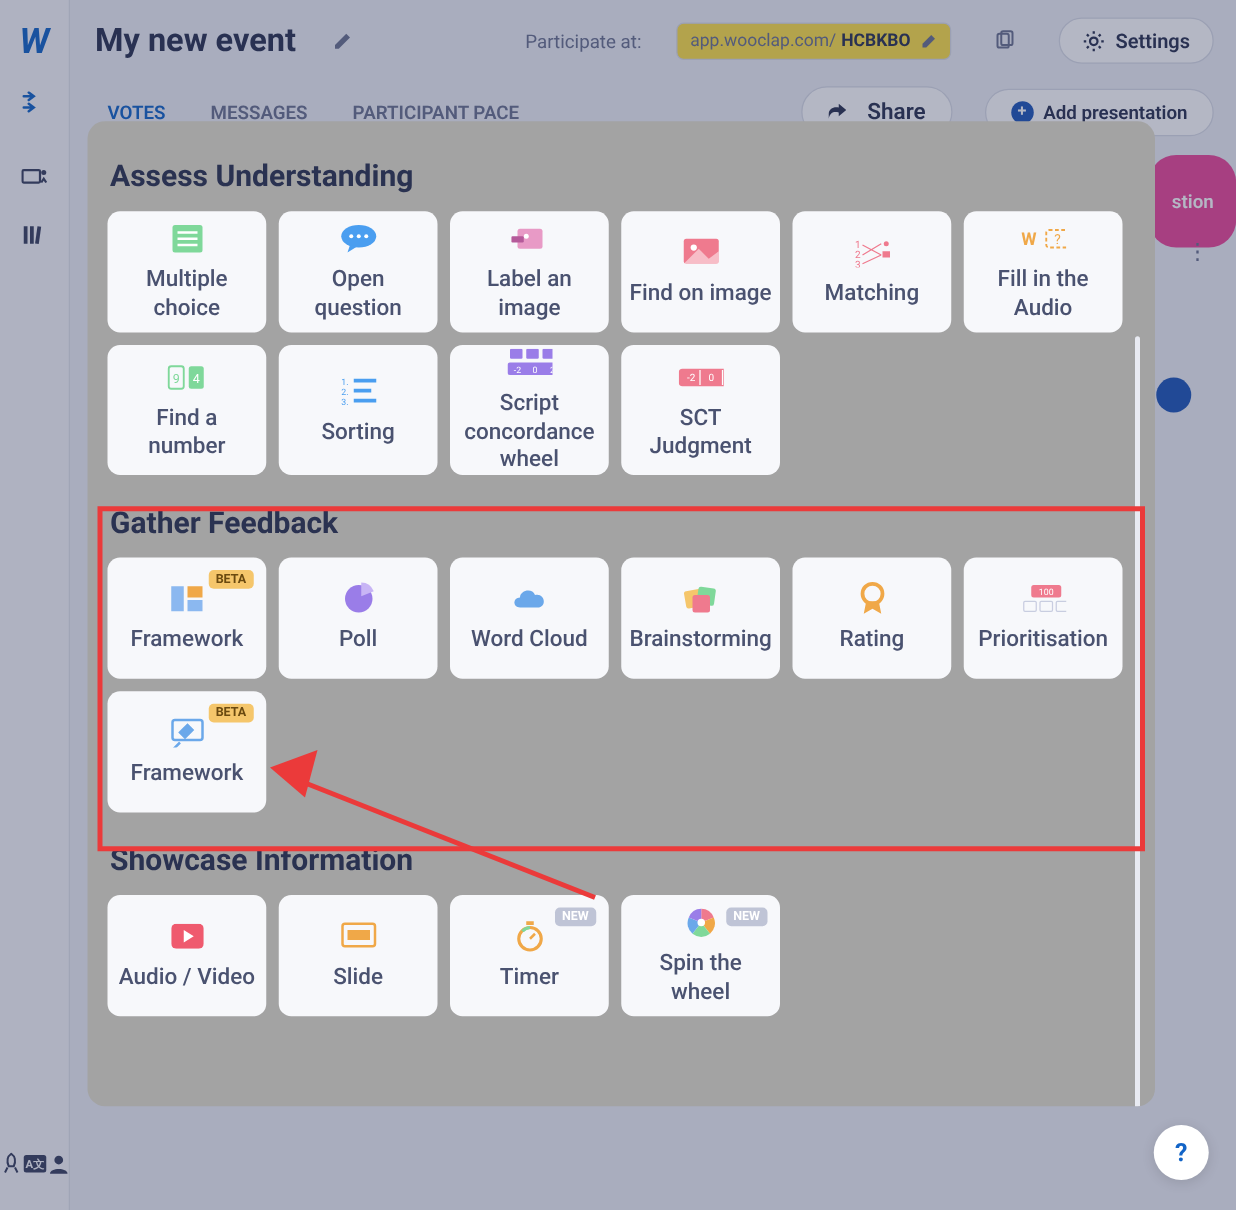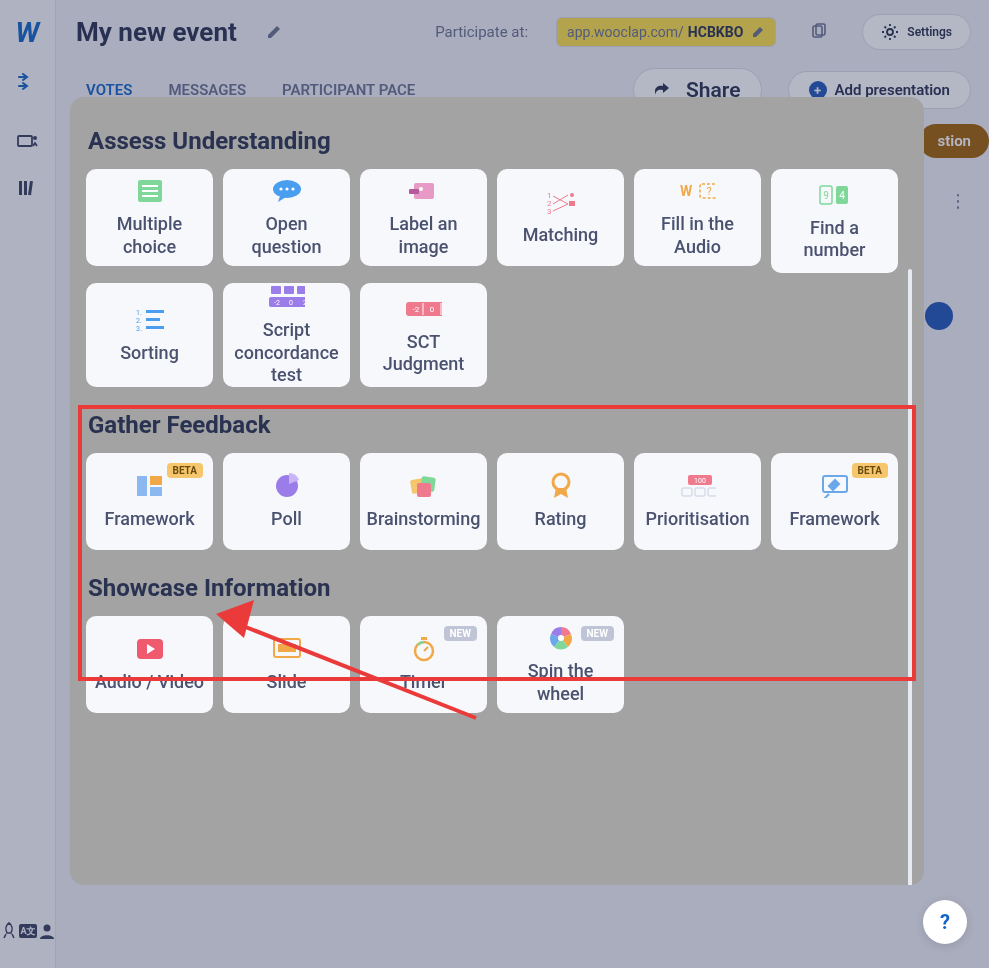--- a/index.html
+++ b/index.html
@@ -13,31 +13,31 @@
 .sidebar .bottom .sicon { margin: 10px 0; }
 
 .topbar { position: absolute; left: 56px; top: 0; right: 0; padding: 14px 18px 0 20px; }
 .row1 { display: flex; align-items: center; gap: 28px; }
 .title { font-size: 26px; font-weight: 700; color: #2a3251; }
 .edit-ic { color: #6b7290; cursor: pointer; }
 .part-label { margin-left: auto; color: #6b7290; font-size: 15px; }
 .part-url { background: #fde047; border: 1px solid #d9dce6; border-radius: 6px; padding: 6px 10px; font-size: 14px; color: #6b7290; display: flex; align-items: center; gap: 4px; }
 .part-url b { color: #2a3251; font-weight: 700; }
 .copy-ic { color: #6b7290; padding: 6px; cursor: pointer; }
-.settings-btn { background: #fff; border: 1px solid #d9dce6; border-radius: 20px; padding: 8px 18px; display: flex; align-items: center; gap: 8px; font-weight: 600; color: #2a3251; font-size: 12px; cursor: pointer; }
+.settings-btn { background: #fff; border: 1px solid #d9dce6; border-radius: 20px; padding: 8px 18px; display: flex; align-items: center; gap: 8px; font-weight: 600; color: #2a3251; font-size: 16px; cursor: pointer; }
 
 .row2 { display: flex; align-items: center; gap: 26px; margin-top: 18px; }
 .tab { font-size: 15px; font-weight: 600; color: #6b7290; cursor: pointer; margin-left: 10px; }
 .tab.active { color: #1264c7; }
 .spacer { flex: 1; }
-.share-btn { background: #fff; border: 1px solid #d9dce6; border-radius: 22px; padding: 9px 20px; display: flex; align-items: center; gap: 16px; font-weight: 600; color: #2a3251; font-size: 21px; cursor: pointer; }
+.share-btn { background: #fff; border: 1px solid #d9dce6; border-radius: 22px; padding: 9px 20px; display: flex; align-items: center; gap: 16px; font-weight: 600; color: #2a3251; font-size: 18px; cursor: pointer; }
 .addpres-btn { background: #fff; border: 1px solid #d9dce6; border-radius: 22px; padding: 9px 20px; display: flex; align-items: center; gap: 8px; font-weight: 600; color: #2a3251; font-size: 15px; cursor: pointer; }
 .plus-c { width: 18px; height: 18px; border-radius: 50%; background: #1e56b8; color: #fff; display: inline-flex; align-items: center; justify-content: center; font-size: 13px; line-height: 1; }
 
-.bg-btn-slice { position: absolute; right: 0; top: 124px; background: #a16207; color: #fff; font-weight: 600; border-radius: 22px; padding: 8px 18px; font-size: 15px; }
+.bg-btn-slice { position: absolute; right: 0; top: 124px; background: #ec4899; color: #fff; font-weight: 600; border-radius: 22px; padding: 28px 18px; font-size: 15px; }
 .dots { position: absolute; right: 20px; top: 190px; color: #6b7290; font-size: 18px; letter-spacing: 2px; }
 .fab2 { position: absolute; right: 36px; top: 302px; width: 28px; height: 28px; border-radius: 50%; background: #1e56b8; }
 
 .overlay { position: absolute; left: 0; top: 0; width: 989px; height: 968px; background: rgba(40,50,85,0.35); }
 
 .modal { position: absolute; left: 70px; top: 97px; width: 854px; height: 788px; background: #a3a3a3; border-radius: 14px; padding: 28px 24px 24px 16px; overflow: hidden; }
 .modal .scroll-edge { position: absolute; right: 12px; top: 172px; width: 4px; height: 700px; background: #e8eaf2; border-radius: 2px; }
 
 .sect-title { font-size: 24px; font-weight: 700; color: #2a3251; margin: 2px 0 14px 2px; }
 .grid { display: flex; flex-wrap: wrap; gap: 10px; margin-bottom: 24px; }
@@ -185,20 +185,30 @@
           <svg width="30" height="24">
             <rect x="5" y="4" width="20" height="16" rx="2" fill="#e89ac6"></rect>
             <circle cx="12" cy="10" r="2" fill="#fff"></circle>
             <rect x="0" y="10" width="10" height="5" rx="1" fill="#b55a9a"></rect>
           </svg>
         </div>
       <div class="lbl">Label an image</div>
     </div>
     <div class="card">
       <div class="ic">
+          <svg width="32" height="26">
+            <rect x="2" y="2" width="28" height="20" rx="2" fill="#ef7a8e"></rect>
+            <circle cx="10" cy="9" r="2.5" fill="#fff"></circle>
+            <path d="M4 20 L14 10 L22 18 L30 12 L30 22 L2 22 Z" fill="#fff" opacity=".5"></path>
+          </svg>
+        </div>
+      <div class="lbl">Find on image</div>
+    </div>
+    <div class="card">
+      <div class="ic">
           <svg width="34" height="24">
             <text x="3" y="8" font-size="8" fill="#ef7a8e">1</text>
             <text x="3" y="16" font-size="8" fill="#ef7a8e">2</text>
             <text x="3" y="24" font-size="8" fill="#ef7a8e">3</text>
             <circle cx="28" cy="5" r="2" fill="#ef7a8e"></circle>
             <rect x="25" y="11" width="6" height="5" fill="#ef7a8e"></rect>
             <path d="M9 6 L24 14 M9 14 L24 5 M9 21 L24 14" stroke="#ef7a8e" stroke-width="1"></path>
           </svg>
         </div>
       <div class="lbl">Matching</div>
@@ -242,21 +252,21 @@
           <svg width="44" height="22">
             <rect x="2" y="0" width="10" height="8" rx="1" fill="#9a7de8"></rect>
             <rect x="15" y="0" width="10" height="8" rx="1" fill="#9a7de8"></rect>
             <rect x="28" y="0" width="10" height="8" rx="1" fill="#9a7de8"></rect>
             <rect x="0" y="11" width="44" height="10" rx="2" fill="#9a7de8"></rect>
             <text x="8" y="19" text-anchor="middle" font-size="7" fill="#fff">-2</text>
             <text x="22" y="19" text-anchor="middle" font-size="7" fill="#fff">0</text>
             <text x="36" y="19" text-anchor="middle" font-size="7" fill="#fff">2</text>
           </svg>
         </div>
-      <div class="lbl">Script concordance test</div>
+      <div class="lbl">Script concordance wheel</div>
     </div>
     <div class="card tall">
       <div class="ic">
           <svg width="52" height="18">
             <rect x="0" y="2" width="52" height="14" rx="3" fill="#ef7a8e"></rect>
             <text x="10" y="12" text-anchor="middle" font-size="8" fill="#fff">-2</text>
             <text x="26" y="12" text-anchor="middle" font-size="8" fill="#fff">0</text>
             <text x="42" y="12" text-anchor="middle" font-size="8" fill="#fff">2</text>
             <path d="M17 3 L17 15 M35 3 L35 15" stroke="#fff" stroke-width="1"></path>
           </svg>
@@ -279,20 +289,28 @@
       <div class="lbl">Framework</div>
     </div>
     <div class="card">
       <div class="ic">
           <svg width="28" height="28">
             <circle cx="14" cy="14" r="11" fill="#9a7de8"></circle>
             <path d="M14 14 L14 3 A11 11 0 0 1 24 10 Z" fill="#c8b5f5" transform="translate(2,-2)"></path>
           </svg>
         </div>
       <div class="lbl">Poll</div>
+    </div>
+    <div class="card">
+      <div class="ic">
+          <svg width="32" height="22">
+            <path d="M8 18 C2 18 2 10 8 10 C8 4 18 2 20 8 C28 6 30 18 22 18 Z" fill="#6ba8ea"></path>
+          </svg>
+        </div>
+      <div class="lbl">Word Cloud</div>
     </div>
     <div class="card">
       <div class="ic">
           <svg width="34" height="26">
             <rect x="4" y="6" width="14" height="14" rx="2" fill="#f5c66b" transform="rotate(-10 11 13)"></rect>
             <rect x="14" y="4" width="14" height="14" rx="2" fill="#7fd89a" transform="rotate(8 21 11)"></rect>
             <rect x="10" y="10" width="14" height="14" rx="2" fill="#ef7a8e"></rect>
           </svg>
         </div>
       <div class="lbl">Brainstorming</div>

